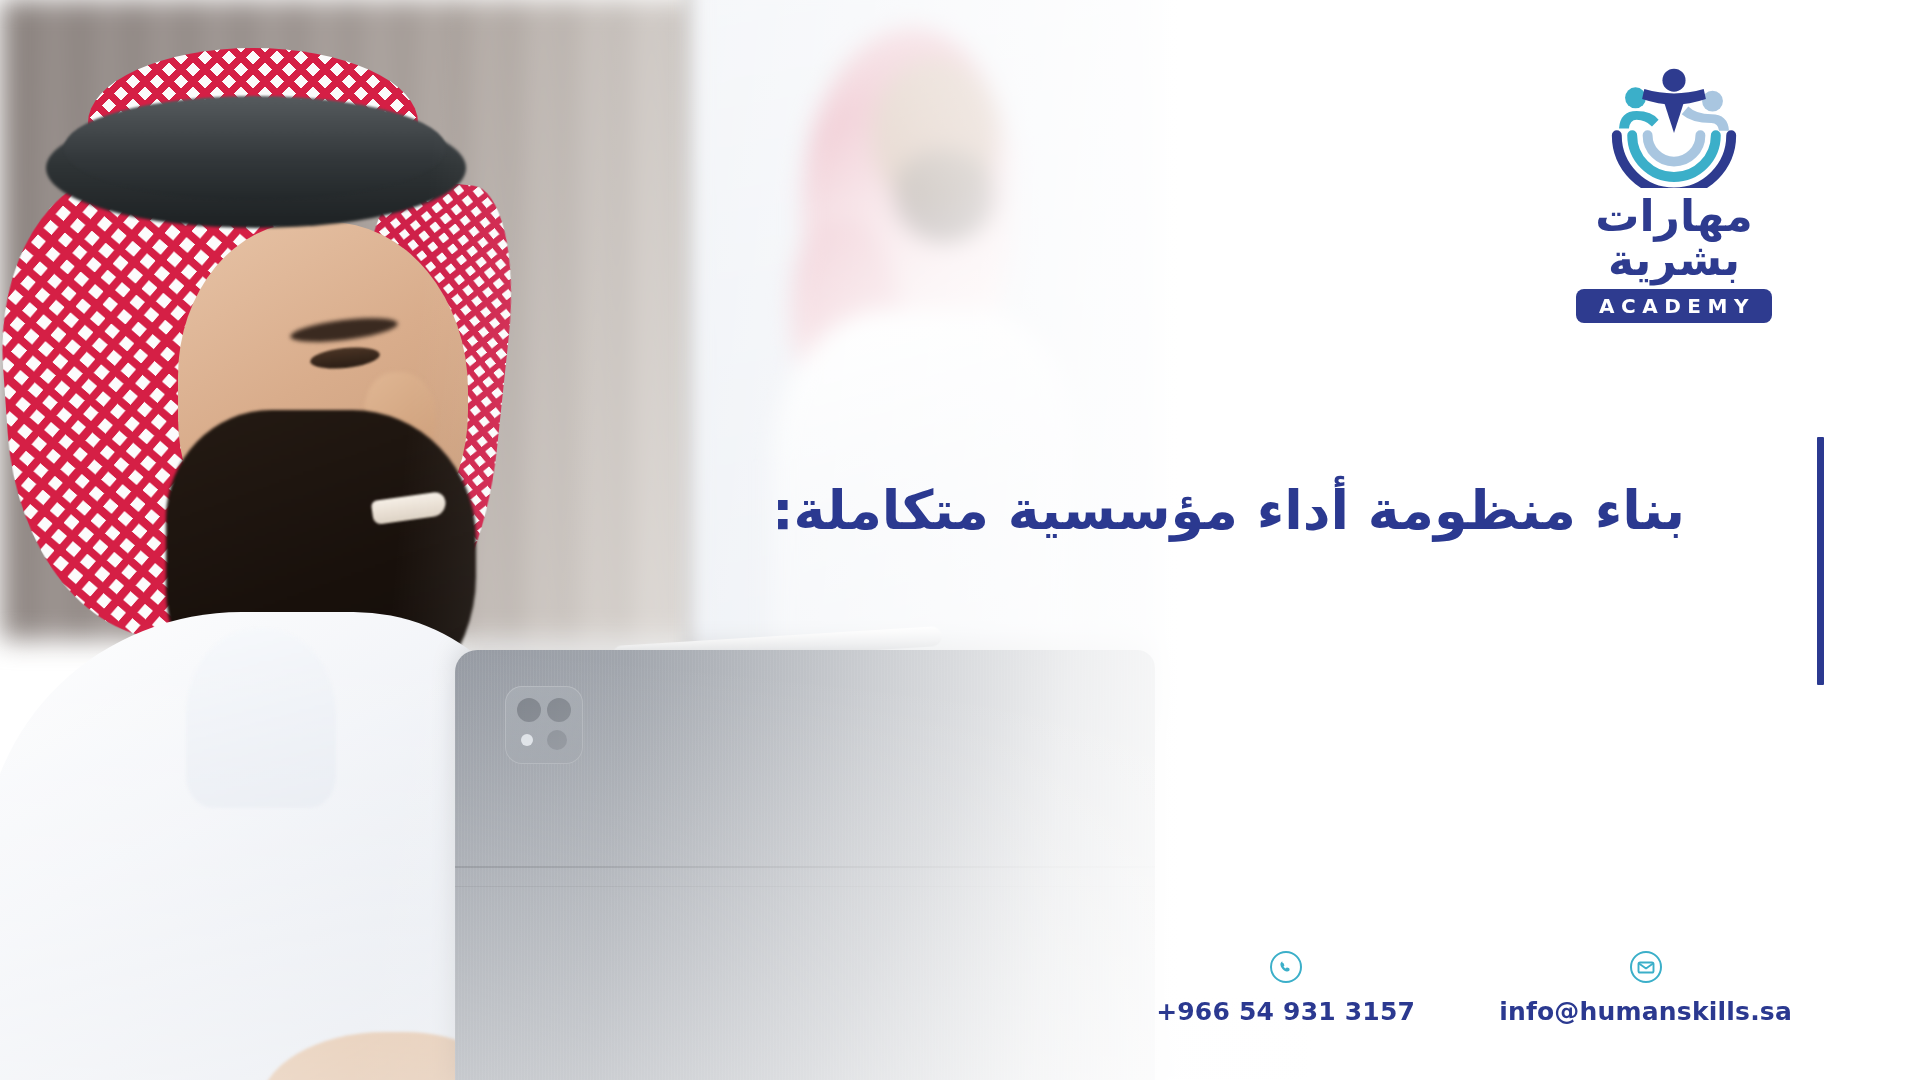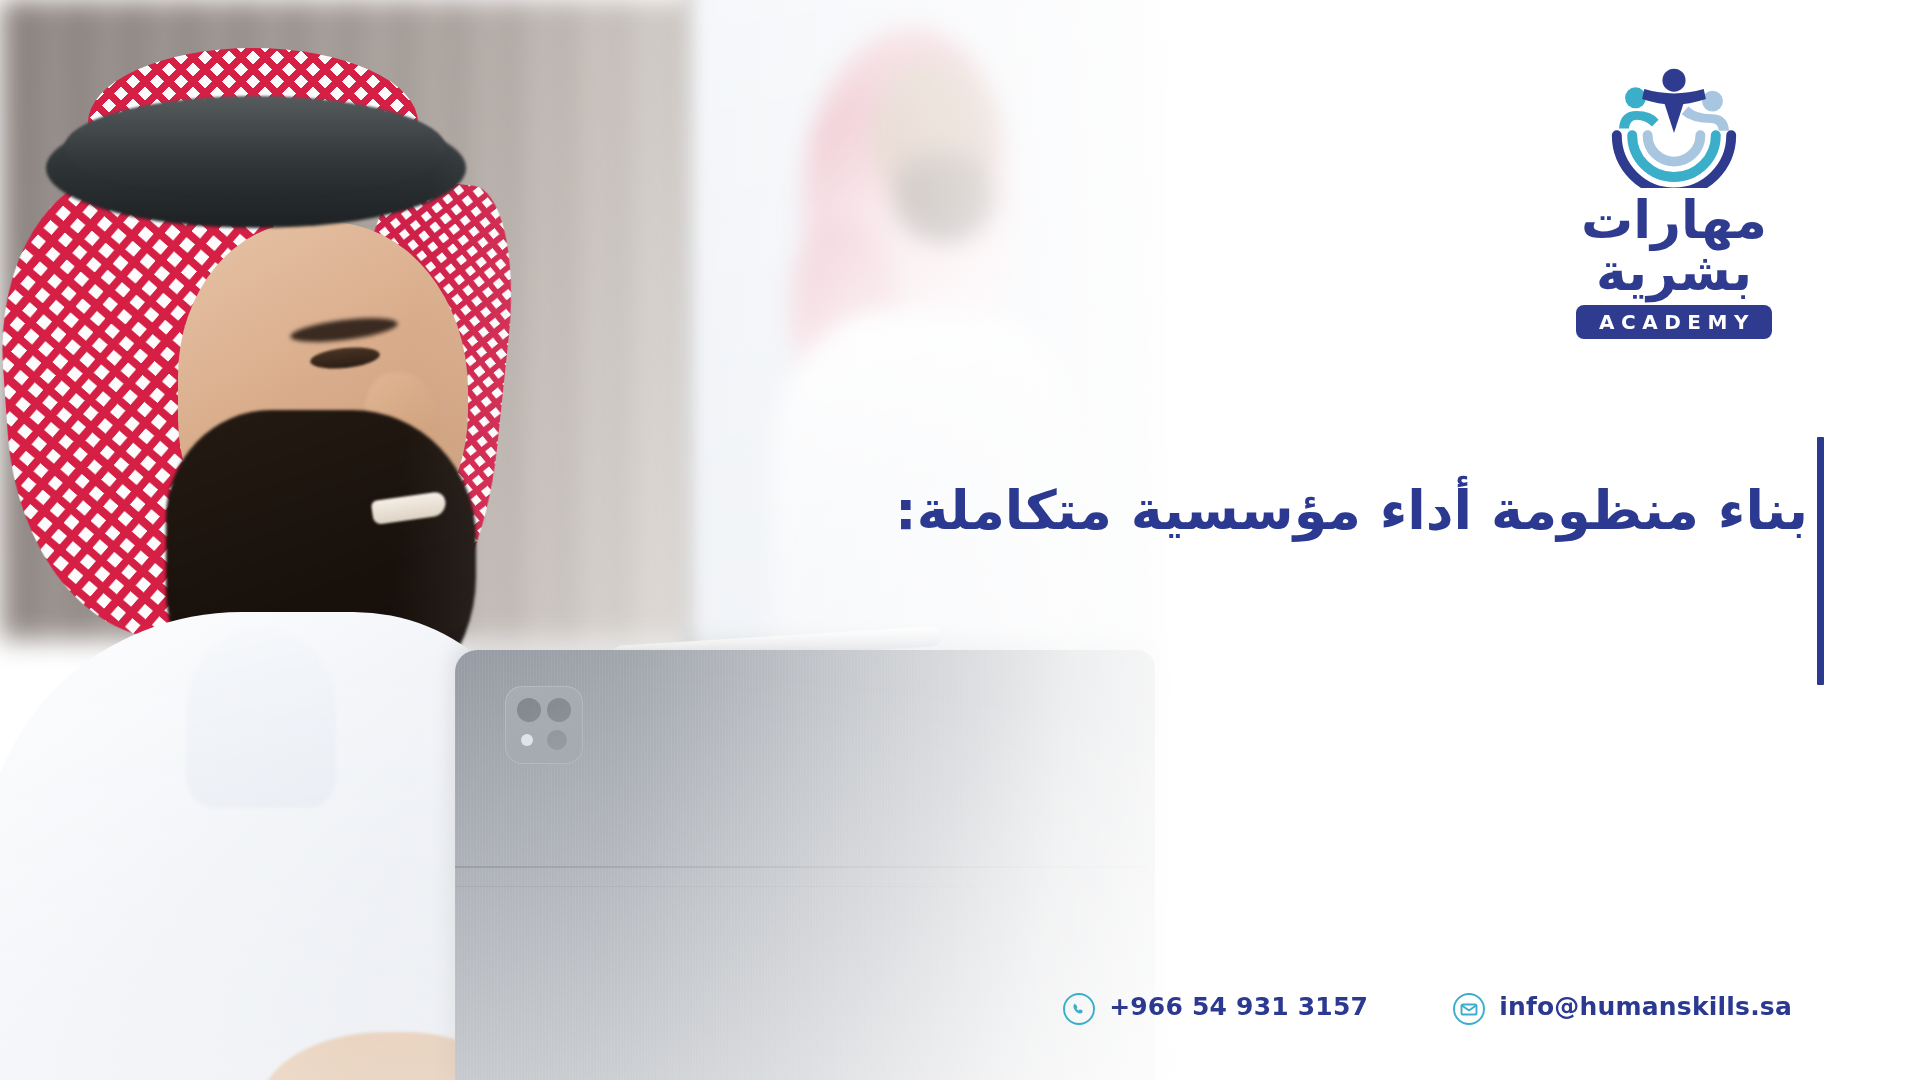--- a/index.html
+++ b/index.html
@@ -226,52 +226,52 @@
   .wash-v {
     position:absolute; inset:0;
     background:linear-gradient(185deg, rgba(255,255,255,0) 62%, rgba(255,255,255,.30) 84%, rgba(255,255,255,.52) 100%);
   }
 
   
   .logo { position:absolute; right:112px; top:56px; width:268px; text-align:center; }
   .logo-mark { width:132px; height:132px; margin:0 auto 6px; display:block; }
   .logo-word { display:block; margin-top:2px; }
   .logo-ar {
-    direction:rtl; font-size:52px; font-weight:bold; color:#2E3B8F;
+    direction:rtl; font-size:44px; font-weight:bold; color:#2E3B8F;
     line-height:1; letter-spacing:-1px;
   }
   .academy-badge {
     margin:7px auto 0; width:196px; height:34px; border-radius:8px;
     background:#2E3B8F; color:#ffffff;
     font-size:20px; font-weight:bold; letter-spacing:6.5px;
     display:flex; align-items:center; justify-content:center;
     padding-left:6px;
   }
 
   
   .headline {
-    position:absolute; right:112px; top:470px; width:1010px;
-    direction:rtl; text-align:right;
+    position:absolute; right:138px; top:470px; width:1010px;
+    direction:rtl; text-align:left;
   }
   .headline-line {
     color:#2B3990; font-size:54px; font-weight:bold;
     line-height:1.52; white-space:nowrap;
   }
   .accent-bar {
     position:absolute; right:96px; top:437px;
     width:7px; height:248px; background:#2B3990; border-radius:1px;
   }
 
   
   .contact {
     position:absolute; left:0; right:0; bottom:54px;
     display:flex; justify-content:flex-end; align-items:center;
     gap:84px; padding-right:128px;
   }
-  .contact-item { display:flex; gap:13px; }
+  .contact-item { display:flex; align-items:center; gap:13px;flex-direction:column; }
   .contact-item svg { display:block; flex:none; }
   .contact-text {
     color:#2B3990; font-size:25px; font-weight:bold;
     white-space:nowrap; letter-spacing:.2px;
   }
 </style>
 </head>
 <body>
 
 <div id="banner">

